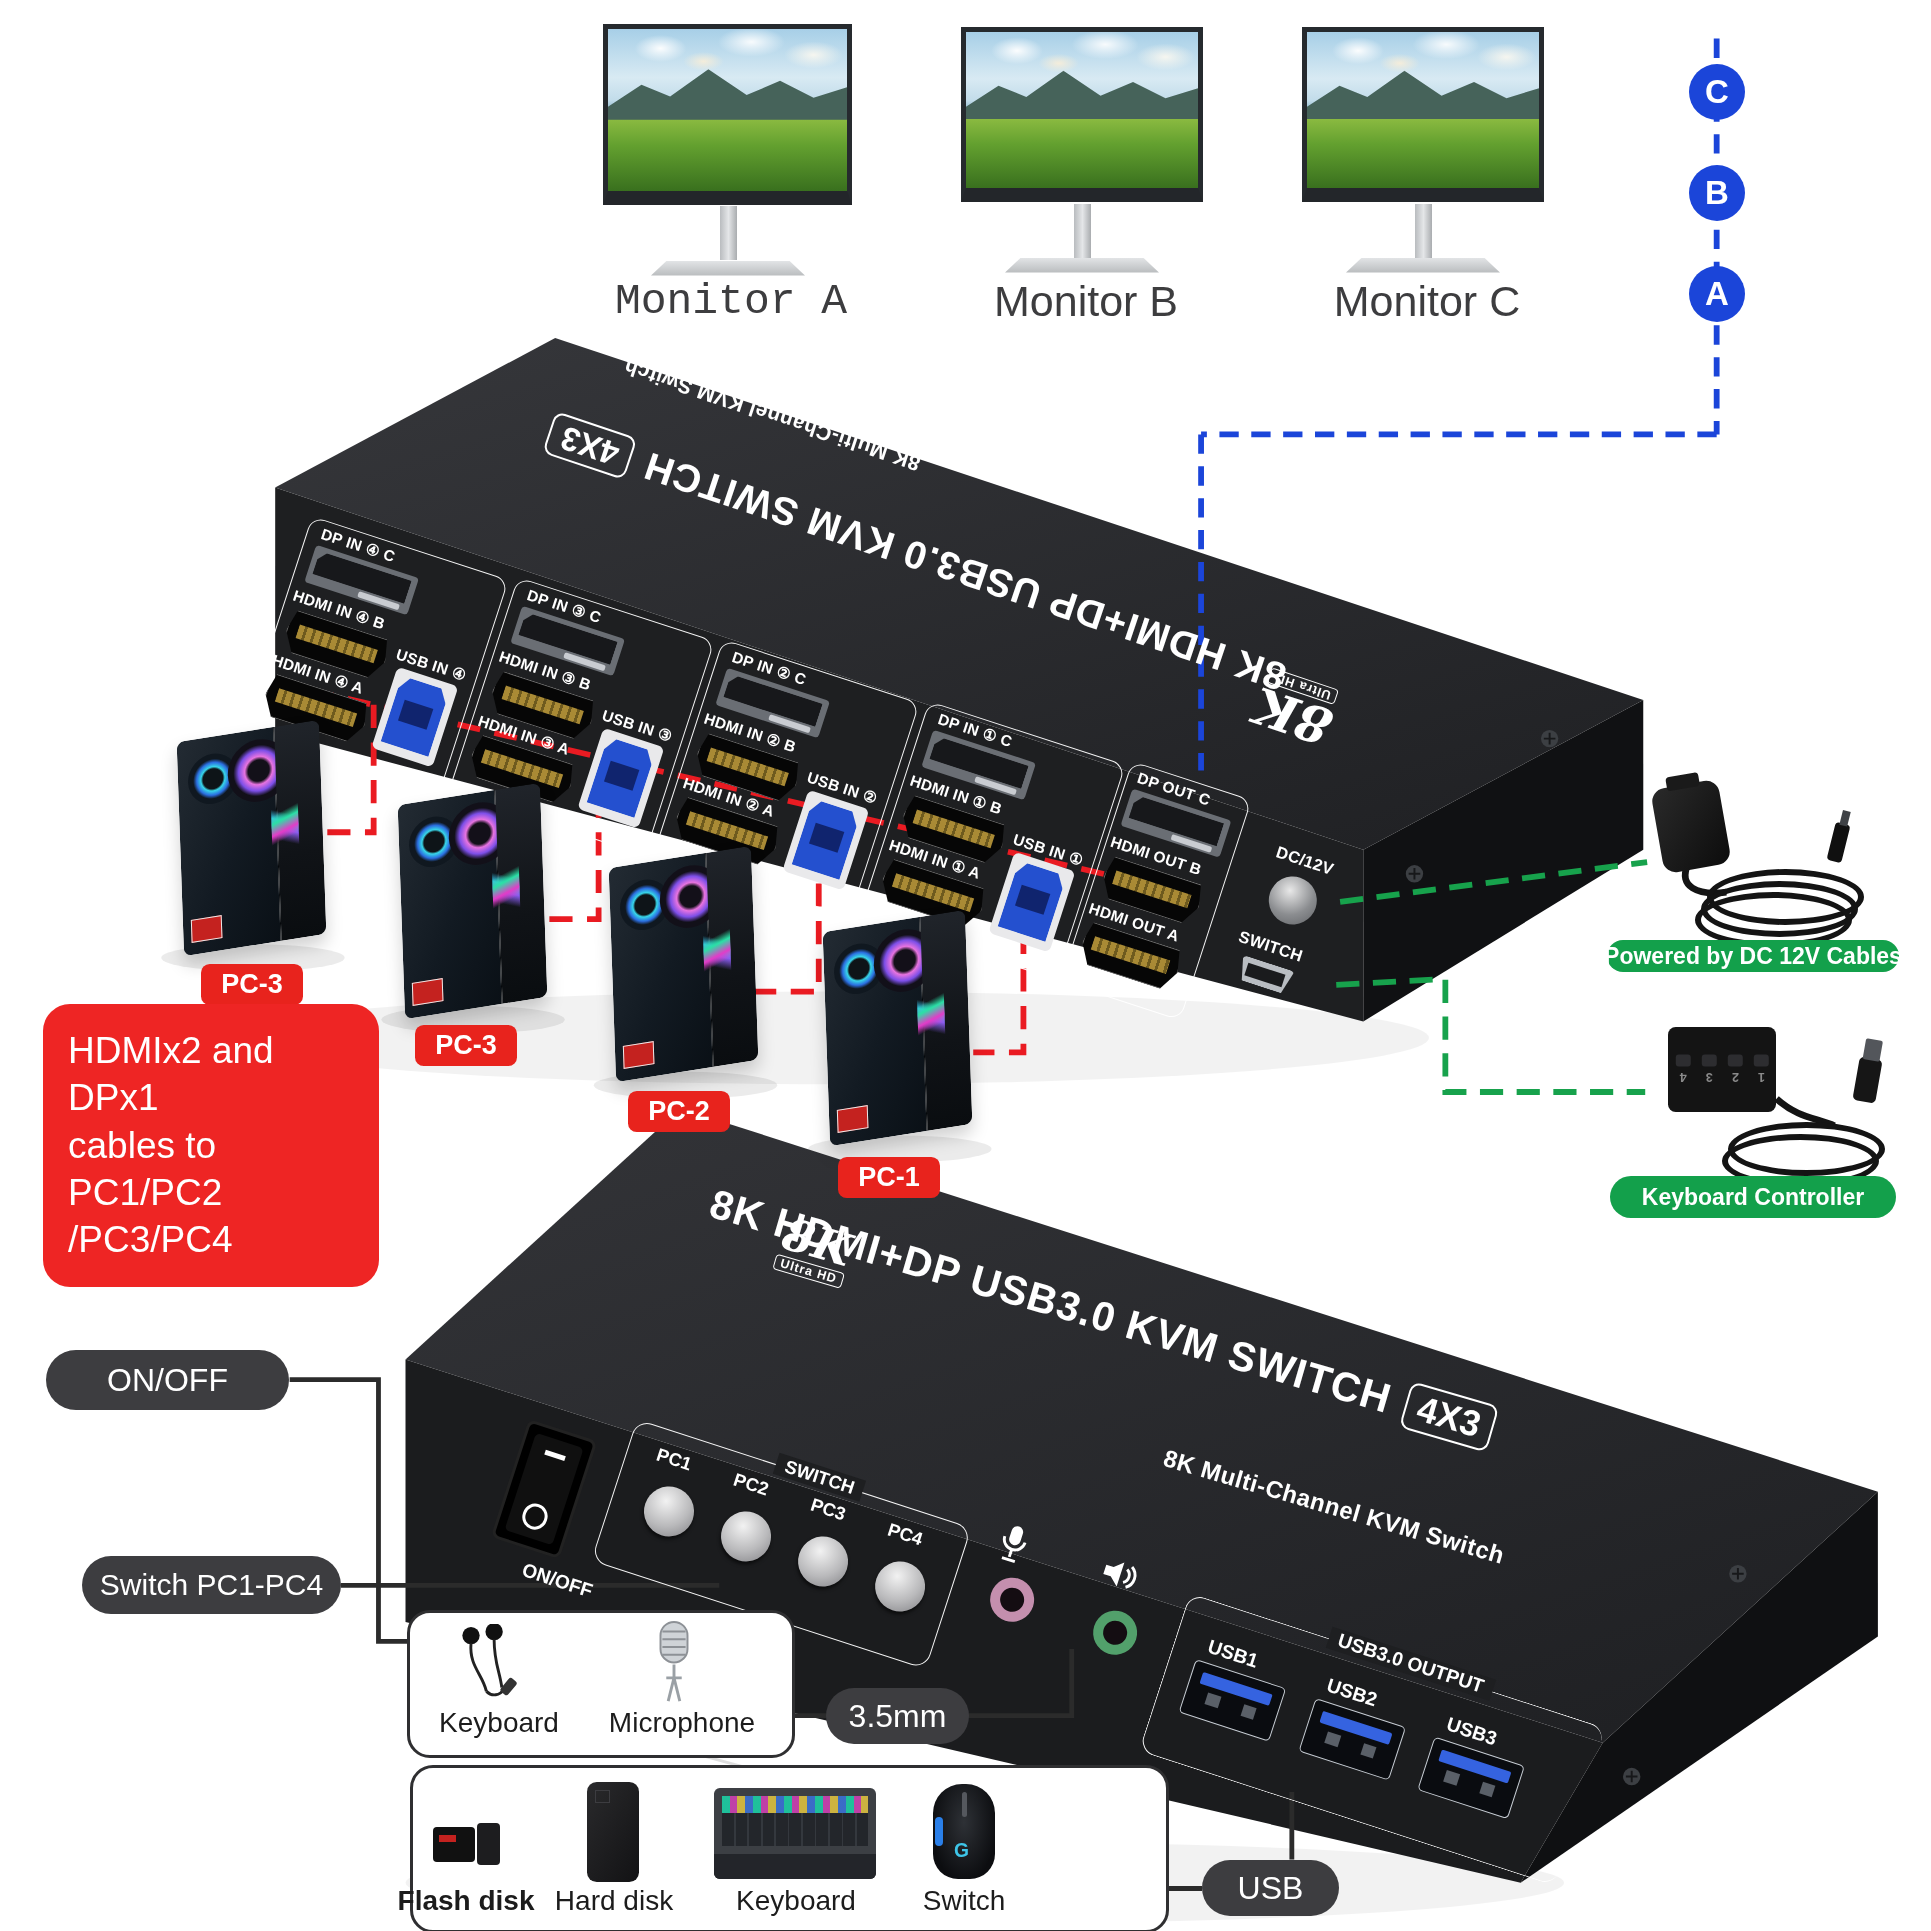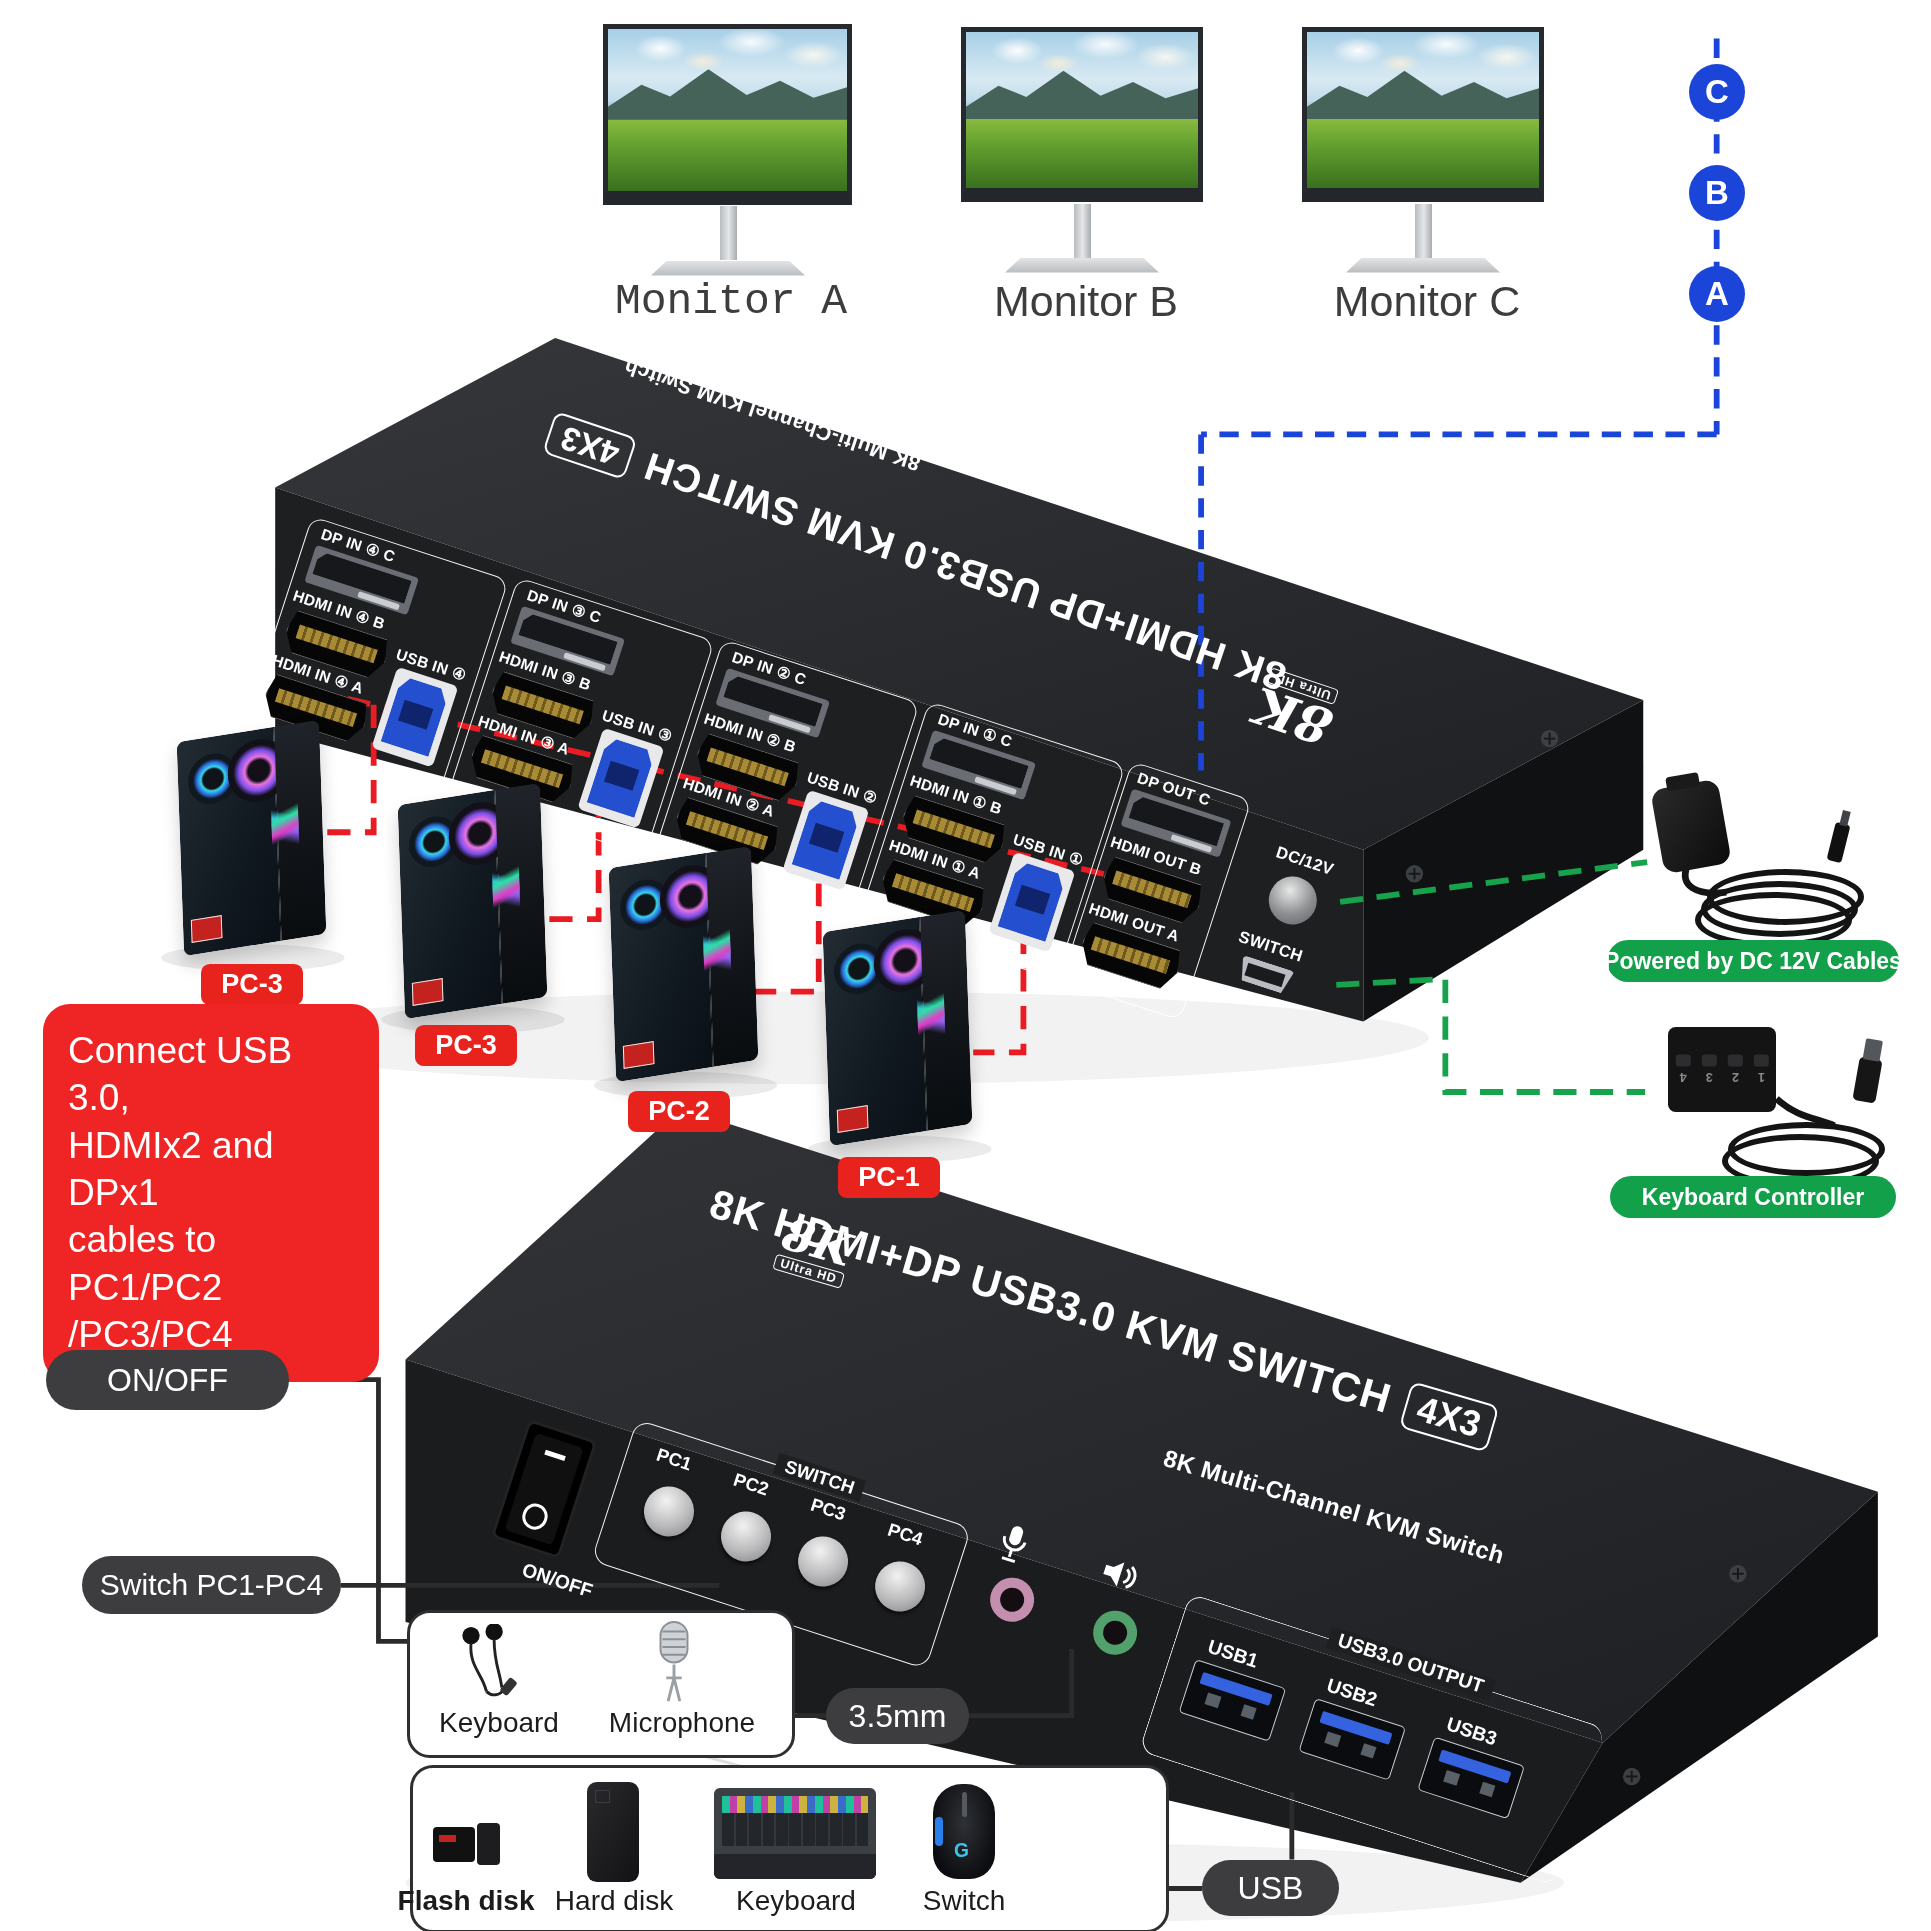--- a/index.html
+++ b/index.html
@@ -390,32 +390,31 @@
       </div>
       <div class="pc-front"></div>
   </div>
 
   <div class="red-pill" style="left:201px;top:964px;width:102px;height:41px;">PC-3</div>
   <div class="red-pill" style="left:415px;top:1025px;width:102px;height:41px;">PC-3</div>
   <div class="red-pill" style="left:628px;top:1091px;width:102px;height:41px;">PC-2</div>
   <div class="red-pill" style="left:838px;top:1157px;width:102px;height:41px;">PC-1</div>
 
   <div class="note-box" style="left:43px;top:1004px;width:286px;">
-    <div>Connect USB 3.0,</div>
     <div>HDMIx2 and DPx1</div>
     <div>cables to PC1/PC2</div>
     <div>/PC3/PC4</div>
   </div>
 
   <div class="adapter" style="left:1657px;top:784px;"></div>
   <div class="coil" style="left:1707px;top:869px;width:145px;height:44px;"></div>
   <div class="coil" style="left:1701px;top:881px;width:145px;height:44px;"></div>
   <div class="coil" style="left:1695px;top:892px;width:145px;height:44px;"></div>
   <div class="dcplug" style="left:1831px;top:823px;"></div>
-  <div class="green-pill" style="left:1607px;top:940px;width:292px;height:42px;">Powered by DC 12V Cables</div>
+  <div class="green-pill" style="left:1607px;top:940px;width:292px;height:32px;">Powered by DC 12V Cables</div>
 
   <div class="ctrl-box" style="left:1668px;top:1027px;">
     <div class="ctrl-row">
       <div class="ctrl-key">
           <span>1</span>
           <i></i>
         </div>
       <div class="ctrl-key">
           <span>2</span>
           <i></i>

